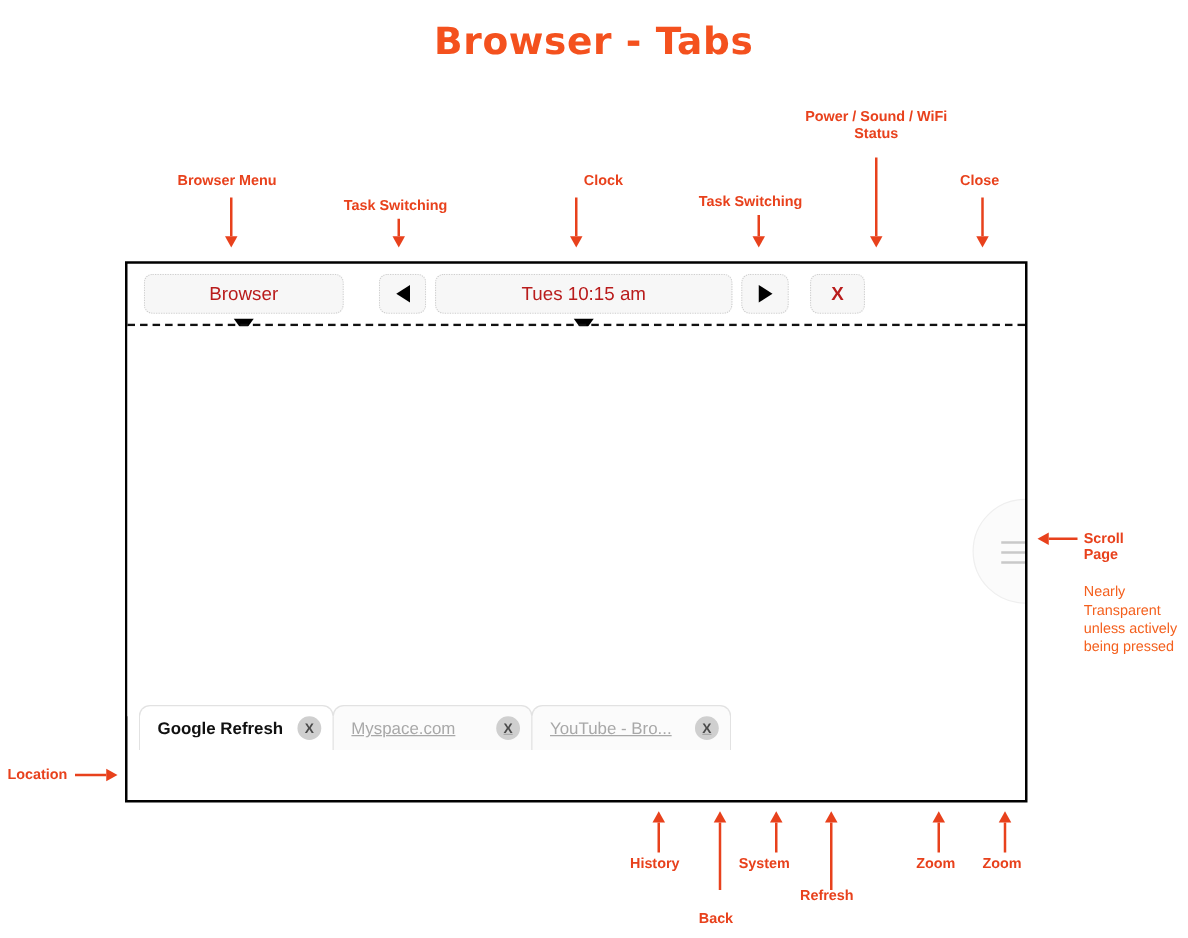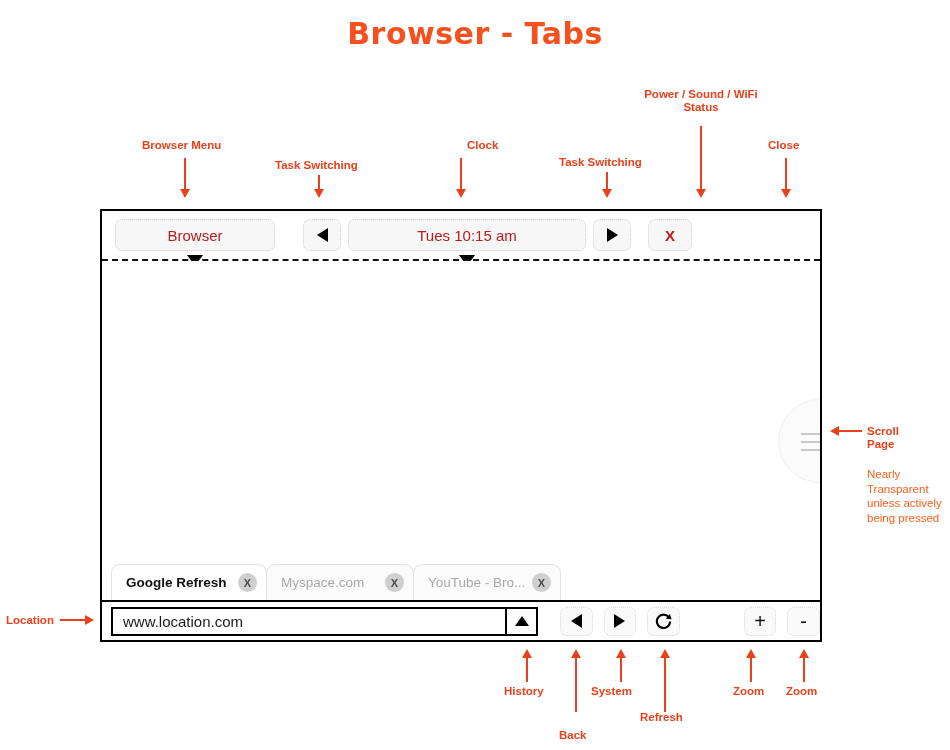--- a/index.html
+++ b/index.html
@@ -267,21 +267,22 @@
   .tab.active {
     background: #ffffff;
     color: #111111;
     font-weight: bold;
     width: 156px;
   }
   .tab.inactive {
     background: #fbfbfb;
     color: #a8a8a8;
     font-weight: normal;
-    width: 148px;
+    width: 160px;
+    text-decoration: underline;
   }
   .tab-label {
     flex: 1;
     overflow: hidden;
     white-space: nowrap;
   }
   .tab-close {
     width: 19px;
     height: 19px;
     border-radius: 50%;
@@ -498,40 +499,14 @@
     <div class="tab inactive">
       <span class="tab-label">Myspace.com</span>
       <span class="tab-close">X</span>
     </div>
     <div class="tab inactive">
       <span class="tab-label">YouTube - Bro...</span>
       <span class="tab-close">X</span>
     </div>
   </div>
 
-  <div id="bottom-toolbar">
-    <div id="location-group">
-      <div id="location-input" title="www.location.com">www.location.com</div>
-      <div id="history-button">
-        <span class="glyph-up"></span>
-      </div>
-    </div>
-    <div class="navbtn back">
-      <span class="glyph-left"></span>
-    </div>
-    <div class="navbtn forward">
-      <span class="glyph-right"></span>
-    </div>
-    <div class="navbtn refresh">
-      <svg width="19" height="19" viewBox="0 0 20 20">
-        <path d="M16 6.2 A7 7 0 1 0 17 10" fill="none" stroke="#000000" stroke-width="2.2"></path>
-        <polygon points="16.6,2.2 18.6,7.6 12.4,7.0" fill="#000000"></polygon>
-      </svg>
-    </div>
-    <div class="navbtn zoom-in">
-      <span>+</span>
-    </div>
-    <div class="navbtn zoom-out">
-      <span>-</span>
-    </div>
-  </div>
 
 </div>
 
 </body></html>

